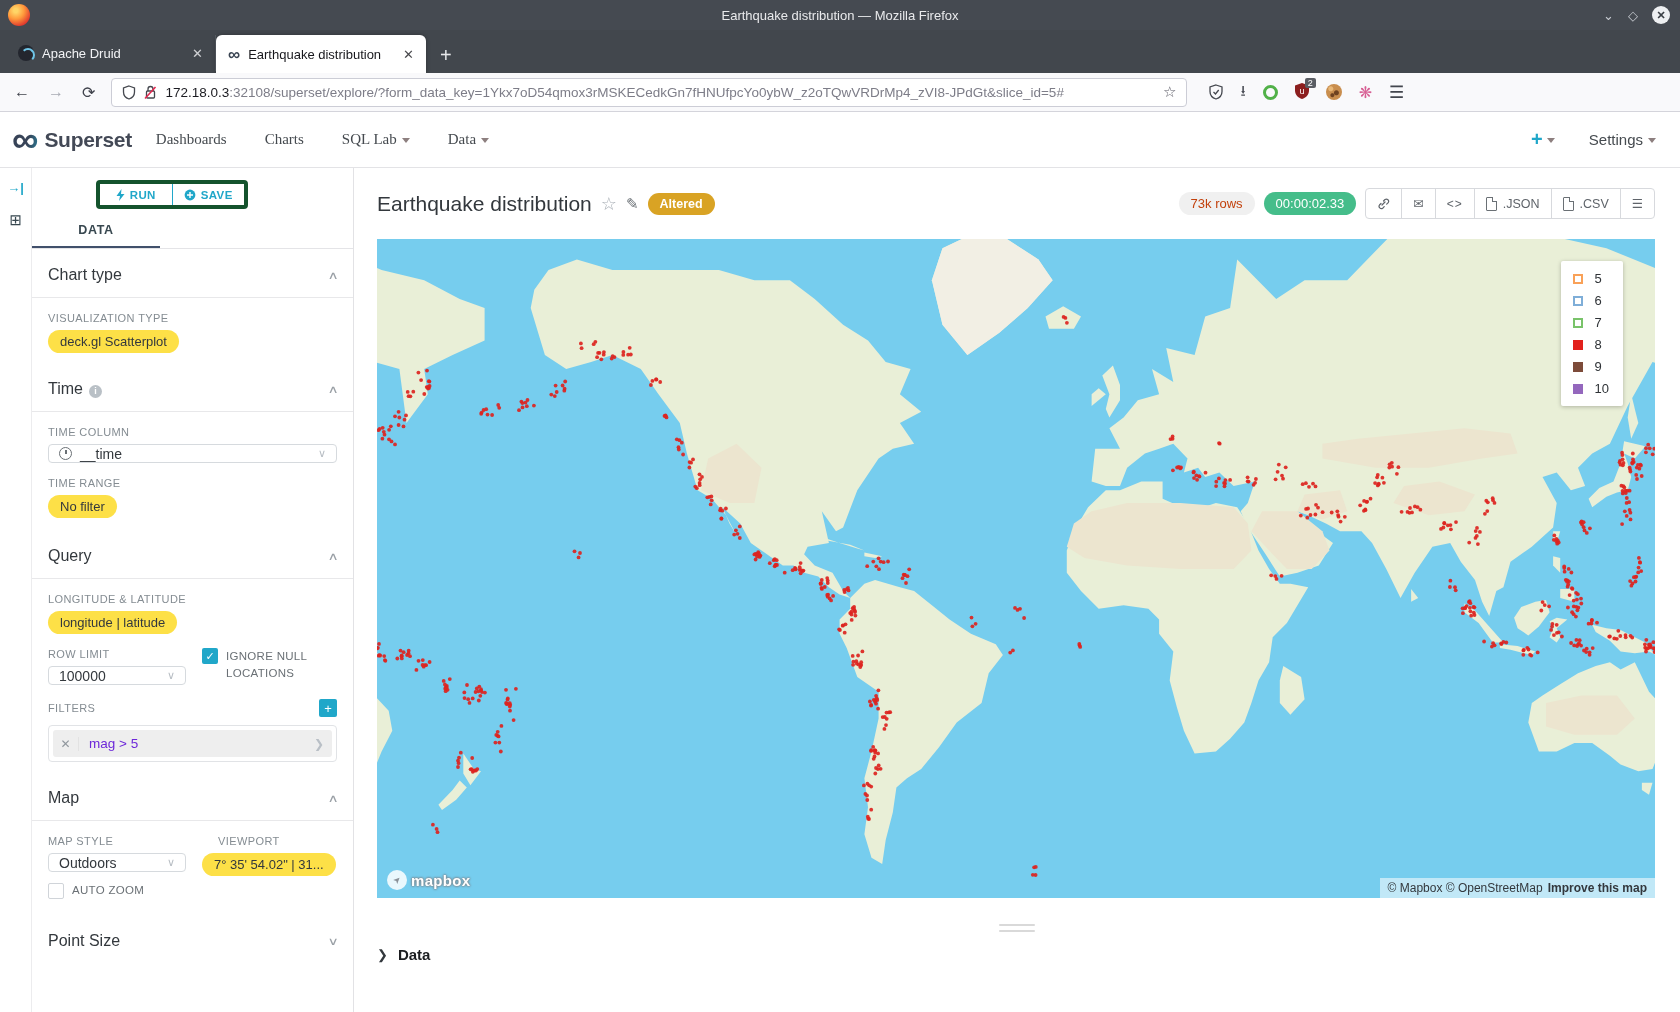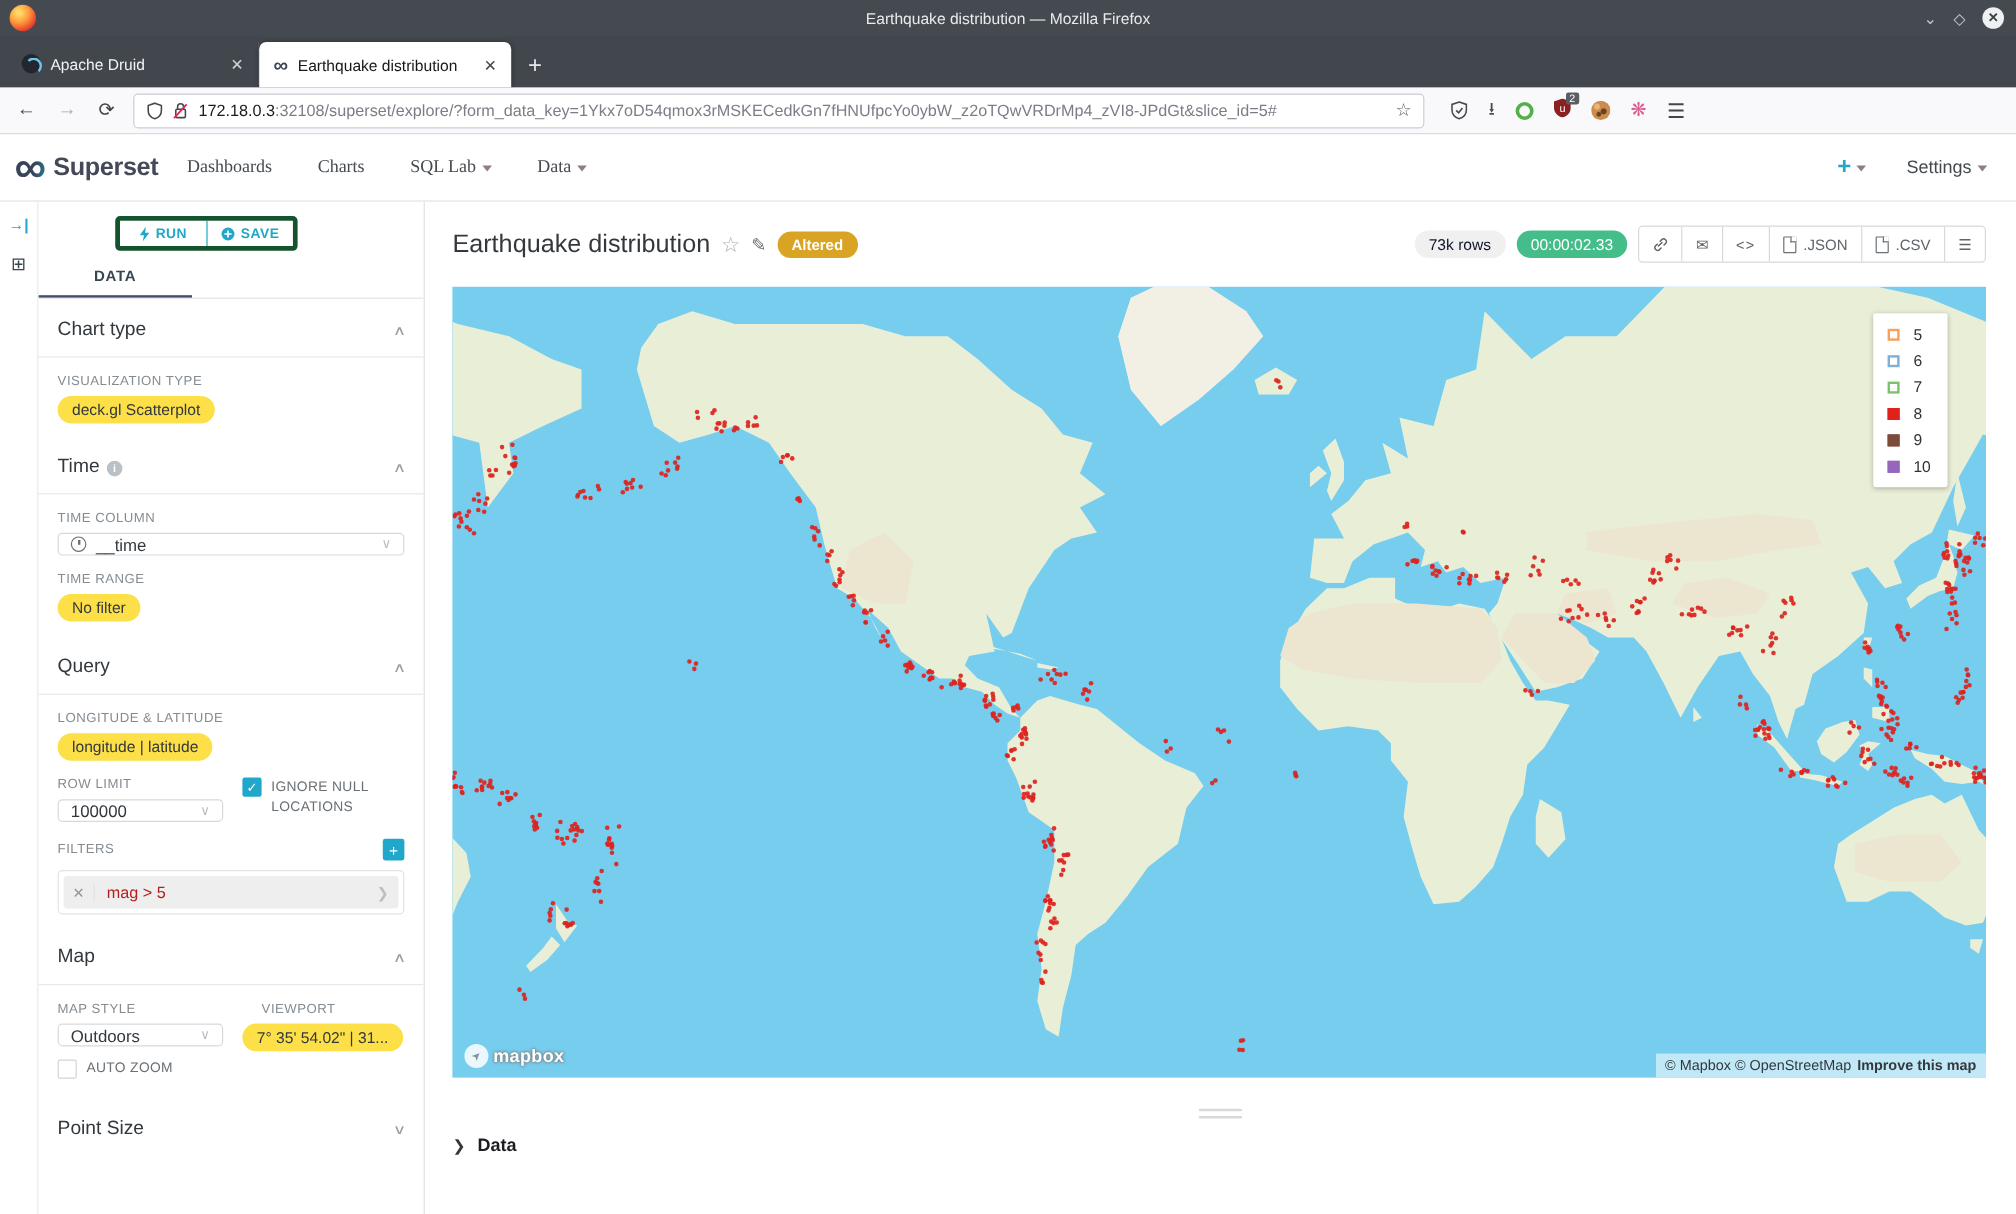--- a/index.html
+++ b/index.html
@@ -107,33 +107,33 @@
   .cb-checked { background:#20a7c9; color:#fff; display:flex; align-items:center; justify-content:center; font-size:11px; }
   .cb-empty { background:#fff; border:1px solid #d0d4d9; }
   .cb-label { font-size:11.5px; color:#6a7075; letter-spacing:.3px; line-height:1.5; }
   .filters-row { display:flex; align-items:center; justify-content:space-between; padding:14px 16px 6px 16px; }
   .filters-label { font-size:11px; color:#848c92; letter-spacing:.4px; }
   .add-filter { width:18px; height:18px; background:#20a7c9; color:#fff; border-radius:2px; font-size:13px;
     display:flex; align-items:center; justify-content:center; }
   .filter-box { margin:2px 16px 0 16px; border:1px solid #e1e3e6; border-radius:4px; padding:4px; }
   .filter-item { background:#eeeeee; border-radius:3px; height:27px; display:flex; align-items:center; }
   .filter-x { width:26px; text-align:center; color:#8f969c; font-size:12px; border-right:1px solid #e2e2e2; }
-  .filter-text { flex:1; padding-left:10px; font-size:13.5px; color:#b91c1c; }
+  .filter-text { flex:1; padding-left:10px; font-size:13.5px; color:#6d28d9; }
   .filter-gt { padding-right:8px; color:#b9bfc6; font-size:12px; }
   .auto-zoom { display:flex; align-items:center; gap:8px; padding:10px 16px; }
 
   
   .main { flex:1; min-width:0; display:flex; flex-direction:column; }
   .chart-header { display:flex; align-items:center; padding:20px 25px 0 23px; gap:9px; }
   .chart-title { font-size:21px; color:#33383d; }
   .hdr-star { color:#a9afb6; font-size:18px; }
   .hdr-edit { color:#6a7075; font-size:15px; }
   .altered-badge { background:#d9a324; color:#fff; font-size:12.5px; font-weight:bold; border-radius:11px; padding:4px 12px; }
   .hdr-spacer { flex:1; }
-  .rows-badge { background:#f0f0f0; color:#0f172a; font-size:13px; border-radius:12px; padding:4px 12px; }
+  .rows-badge { background:#f0f0f0; color:#c2410c; font-size:13px; border-radius:12px; padding:4px 12px; }
   .timer-badge { background:#45bd8a; color:#fff; font-size:13px; border-radius:12px; padding:4px 12px; }
   .btn-group { display:flex; border:1px solid #d7d9dd; border-radius:4px; height:31px; overflow:hidden; background:#fff; }
   .bg-btn { display:flex; align-items:center; gap:6px; padding:0 11px; font-size:12.5px; color:#5f646a; }
   .bg-btn + .bg-btn { border-left:1px solid #d7d9dd; }
   .file-ic { width:11px; height:14px; border:1.3px solid #6a7075; border-radius:1px; position:relative; }
   .file-ic::after { content:""; position:absolute; right:-1px; top:-1px; width:4px; height:4px; background:#fff;
     border-left:1.3px solid #6a7075; border-bottom:1.3px solid #6a7075; }
   .code-ic { font-size:12px; letter-spacing:1px; color:#5f646a; }
 
   .map-wrap { position:relative; width:1278px; height:659px; margin:20px 0 0 23px; background:#76cdee; overflow:hidden; flex:none; }

